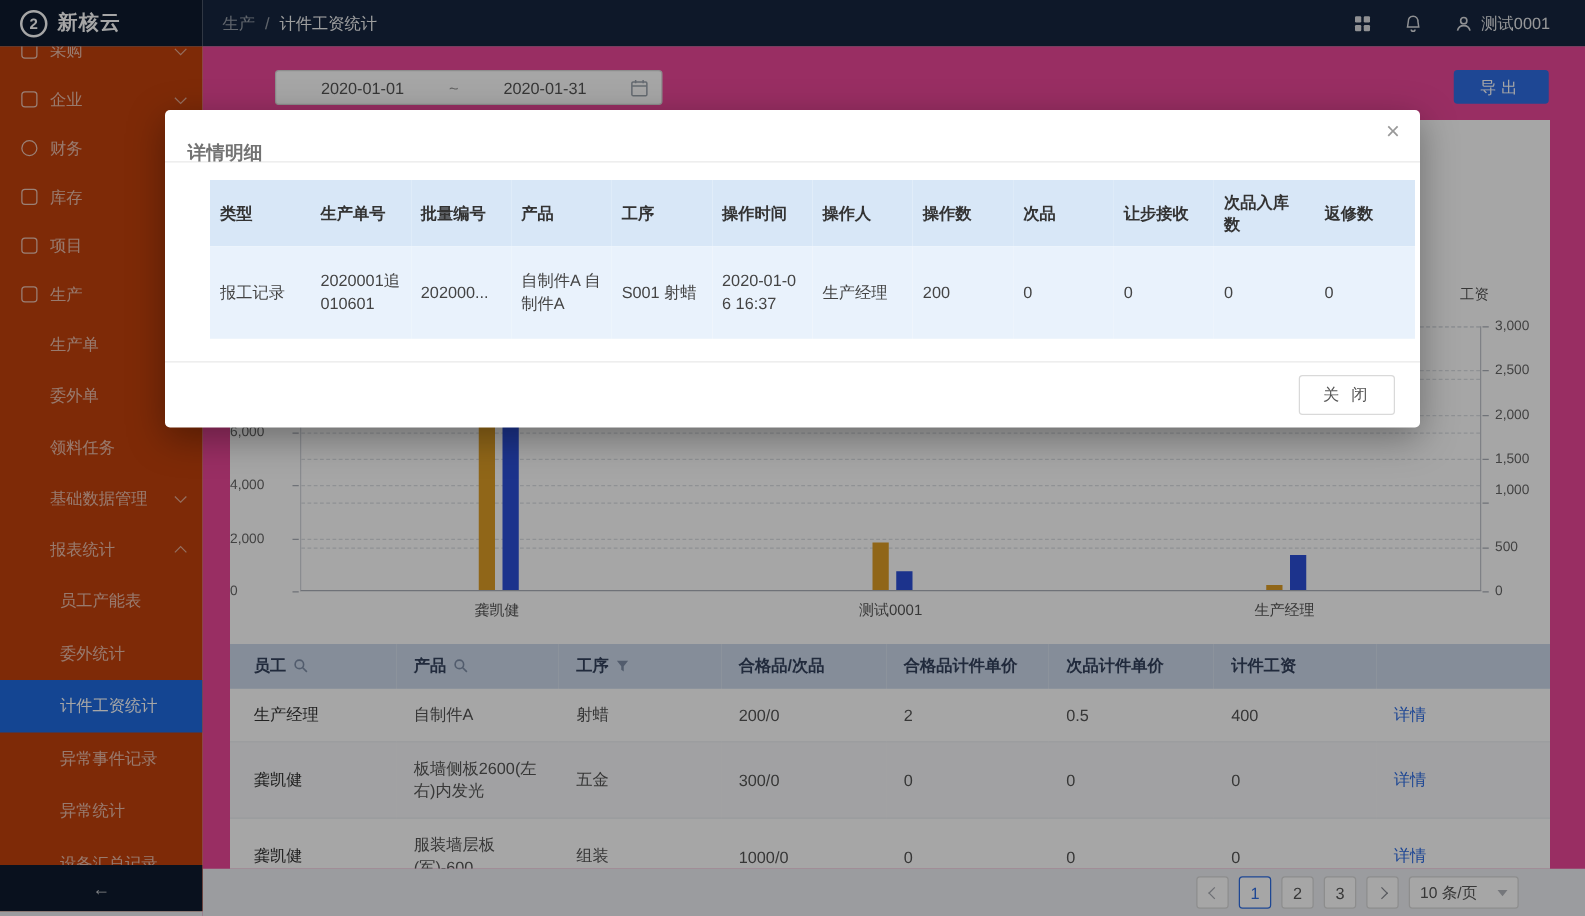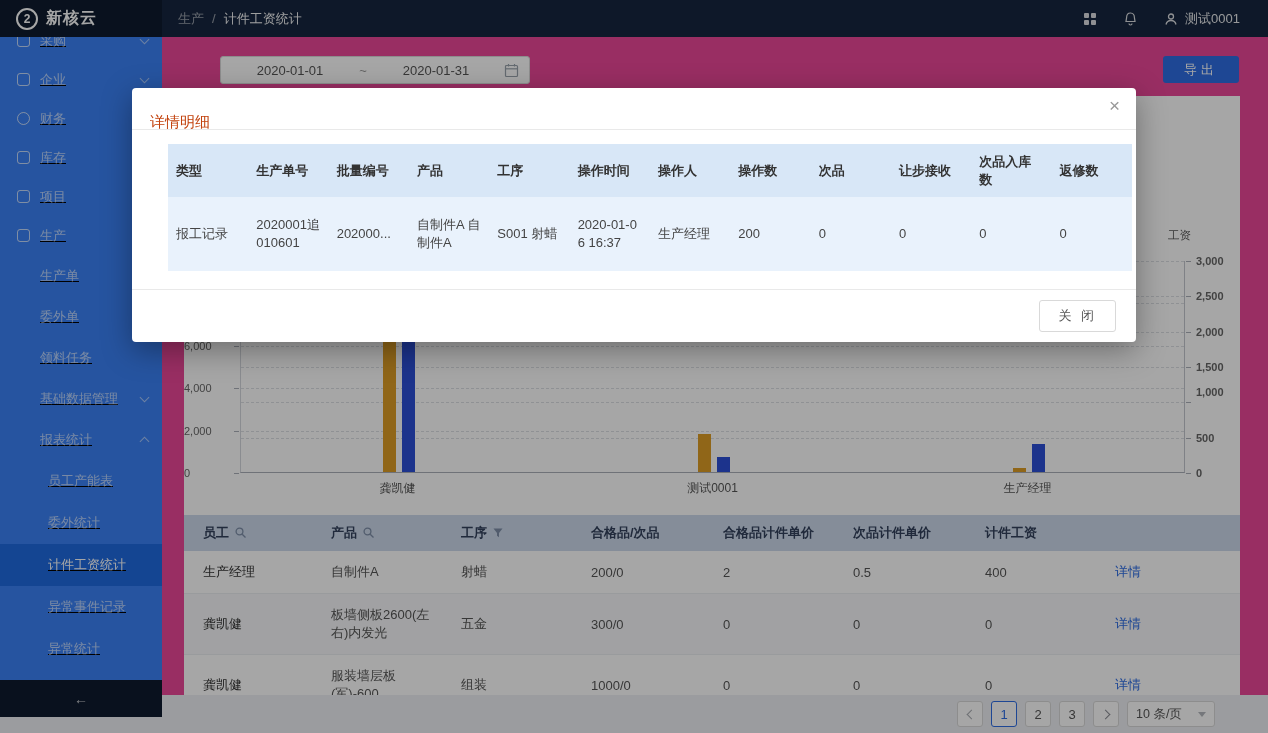--- a/index.html
+++ b/index.html
@@ -11,21 +11,21 @@
   .logo-circle{width:22px;height:22px;border:2px solid #fff;border-radius:50%;color:#fff;font-size:12px;font-weight:bold;display:flex;align-items:center;justify-content:center;}
   .logo-text{color:#fff;font-size:16px;font-weight:bold;letter-spacing:1px;}
   .topbar{position:absolute;left:162px;top:0;right:0;height:37px;background:#16263f;display:flex;align-items:center;padding:0 28px 0 16px;z-index:5;}
   .crumb{font-size:13px;color:rgba(255,255,255,.55);display:flex;gap:8px;align-items:center;}
   .crumb .cur{color:rgba(255,255,255,.95);}
   .tb-right{margin-left:auto;display:flex;align-items:center;gap:26px;}
   .tb-user{display:flex;align-items:center;gap:7px;color:rgba(255,255,255,.9);font-size:13px;}
   .tb-ic{display:flex;align-items:center;cursor:pointer;}
 
   
-  .sidebar{position:absolute;left:0;top:37px;bottom:16px;width:162px;background:#3b82f6;overflow:hidden;z-index:4;text-decoration:underline;}
+  .sidebar{position:absolute;left:0;top:37px;bottom:4px;width:162px;background:#c2410c;overflow:hidden;z-index:4;}
   .menu{margin-top:-16px;}
   .mitem{display:flex;align-items:center;color:rgba(255,255,255,.65);font-size:13px;cursor:pointer;padding-right:14px;}
   .mitem.l1{height:39px;padding-left:17px;}
   .mitem.l2{height:41px;padding-left:40px;}
   .mitem.l3{height:42px;padding-left:48px;}
   .mitem.active{background:#1f6ae0;color:#fff;}
   .mi{width:13px;height:13px;border:1.3px solid rgba(255,255,255,.7);border-radius:3px;margin-right:10px;flex:0 0 auto;}
   .mi.round{border-radius:50%;}
   .chev{width:7px;height:7px;border-right:1.4px solid rgba(255,255,255,.55);border-bottom:1.4px solid rgba(255,255,255,.55);margin-left:auto;flex:0 0 auto;}
   .chev.down{transform:rotate(45deg);margin-top:-3px;}
@@ -42,21 +42,21 @@
 
   .panel{position:absolute;left:22px;top:59px;right:28px;bottom:38px;background:#fff;overflow:hidden;}
 
   
   .chart{position:absolute;left:0;top:0;right:0;height:419px;}
   .plot{position:absolute;left:56px;top:165px;width:945px;height:212px;border-bottom:1px solid #abafb8;border-right:1px solid #c3c7ce;border-left:1px solid #d5d8dd;}
   .grid{position:absolute;left:0;right:0;height:0;border-top:1px dashed #dcdfe4;}
   .bar{position:absolute;bottom:0;width:13px;}
   .ytick{position:absolute;font-size:11px;color:#666;}
   .ytick.l{left:0;width:46px;text-align:left;}
-  .ytick.r{left:1012px;width:46px;text-align:left;font-weight:bold;}
+  .ytick.r{left:1012px;width:46px;text-align:left;}
   .ymark{position:absolute;width:5px;height:1px;background:#abafb8;}
   .xlab{position:absolute;top:384px;transform:translateX(-50%);font-size:12px;color:#555;}
   .ytitle{position:absolute;left:984px;top:132px;font-size:11.5px;color:#555;}
 
   
   .ttable{position:absolute;left:0;right:0;top:419px;}
   table.mtable{width:100%;border-collapse:collapse;table-layout:fixed;font-size:13px;}
   table.mtable th{background:#ccd9eb;color:#33415c;font-weight:600;text-align:left;height:36px;padding:0 14px;white-space:nowrap;overflow:hidden;}
   table.mtable th:first-child, table.mtable td:first-child{padding-left:19px;}
   table.mtable td{padding:12px 14px;color:#555;border-bottom:1px solid #ebeef2;vertical-align:middle;word-break:break-word;}
@@ -74,21 +74,21 @@
   .pchev{display:inline-block;width:7px;height:7px;border-left:1.5px solid #a8abb2;border-bottom:1.5px solid #a8abb2;}
   .pchev.left{transform:rotate(45deg);margin-left:2px;}
   .pchev.right{transform:rotate(-135deg);margin-right:2px;border-color:#888b92;}
   .psize{width:88px;height:26px;background:#fff;border:1px solid #d9d9d9;border-radius:3px;display:flex;align-items:center;font-size:12.5px;color:#555;padding:0 8px;cursor:pointer;}
   .caret{margin-left:auto;width:0;height:0;border-left:4px solid transparent;border-right:4px solid transparent;border-top:5px solid #b4b7bd;}
 
   
   .backdrop{position:absolute;inset:0;background:rgba(0,0,0,.35);z-index:40;}
   .modal{position:absolute;left:132px;top:88px;width:1004px;background:#fff;border-radius:4px;box-shadow:0 8px 30px rgba(0,0,0,.35);z-index:50;}
   .mhead{height:42px;border-bottom:1px solid #e9e9e9;display:flex;align-items:center;padding:0 18px;position:relative;}
-  .mtitle{font-size:15px;font-weight:400;color:#c2410c;margin-top:28px;}
+  .mtitle{font-size:15px;font-weight:700;color:#737373;margin-top:28px;}
   .mclose{position:absolute;right:16px;top:8px;font-size:19px;color:#999;cursor:pointer;line-height:1;}
   .mbody{padding:14px 20px 18px;}
   table.dtable{width:100%;border-collapse:collapse;table-layout:fixed;font-size:13px;margin-left:16px;}
   table.dtable th{background:#d8e7f7;color:#333;font-weight:600;text-align:left;padding:9px 8px;vertical-align:middle;line-height:1.35;}
   table.dtable td{background:#e9f2fc;color:#444;padding:10px 8px;height:74px;vertical-align:middle;line-height:1.4;word-break:break-all;}
   .mfoot{border-top:1px solid #e9e9e9;padding:10px 20px;display:flex;justify-content:flex-end;}
   .btn-close{background:#fff;border:1px solid #d9d9d9;border-radius:3px;padding:6px 18px;font-size:13px;color:#555;letter-spacing:3px;cursor:pointer;}
 </style>
 </head>
 <body>

